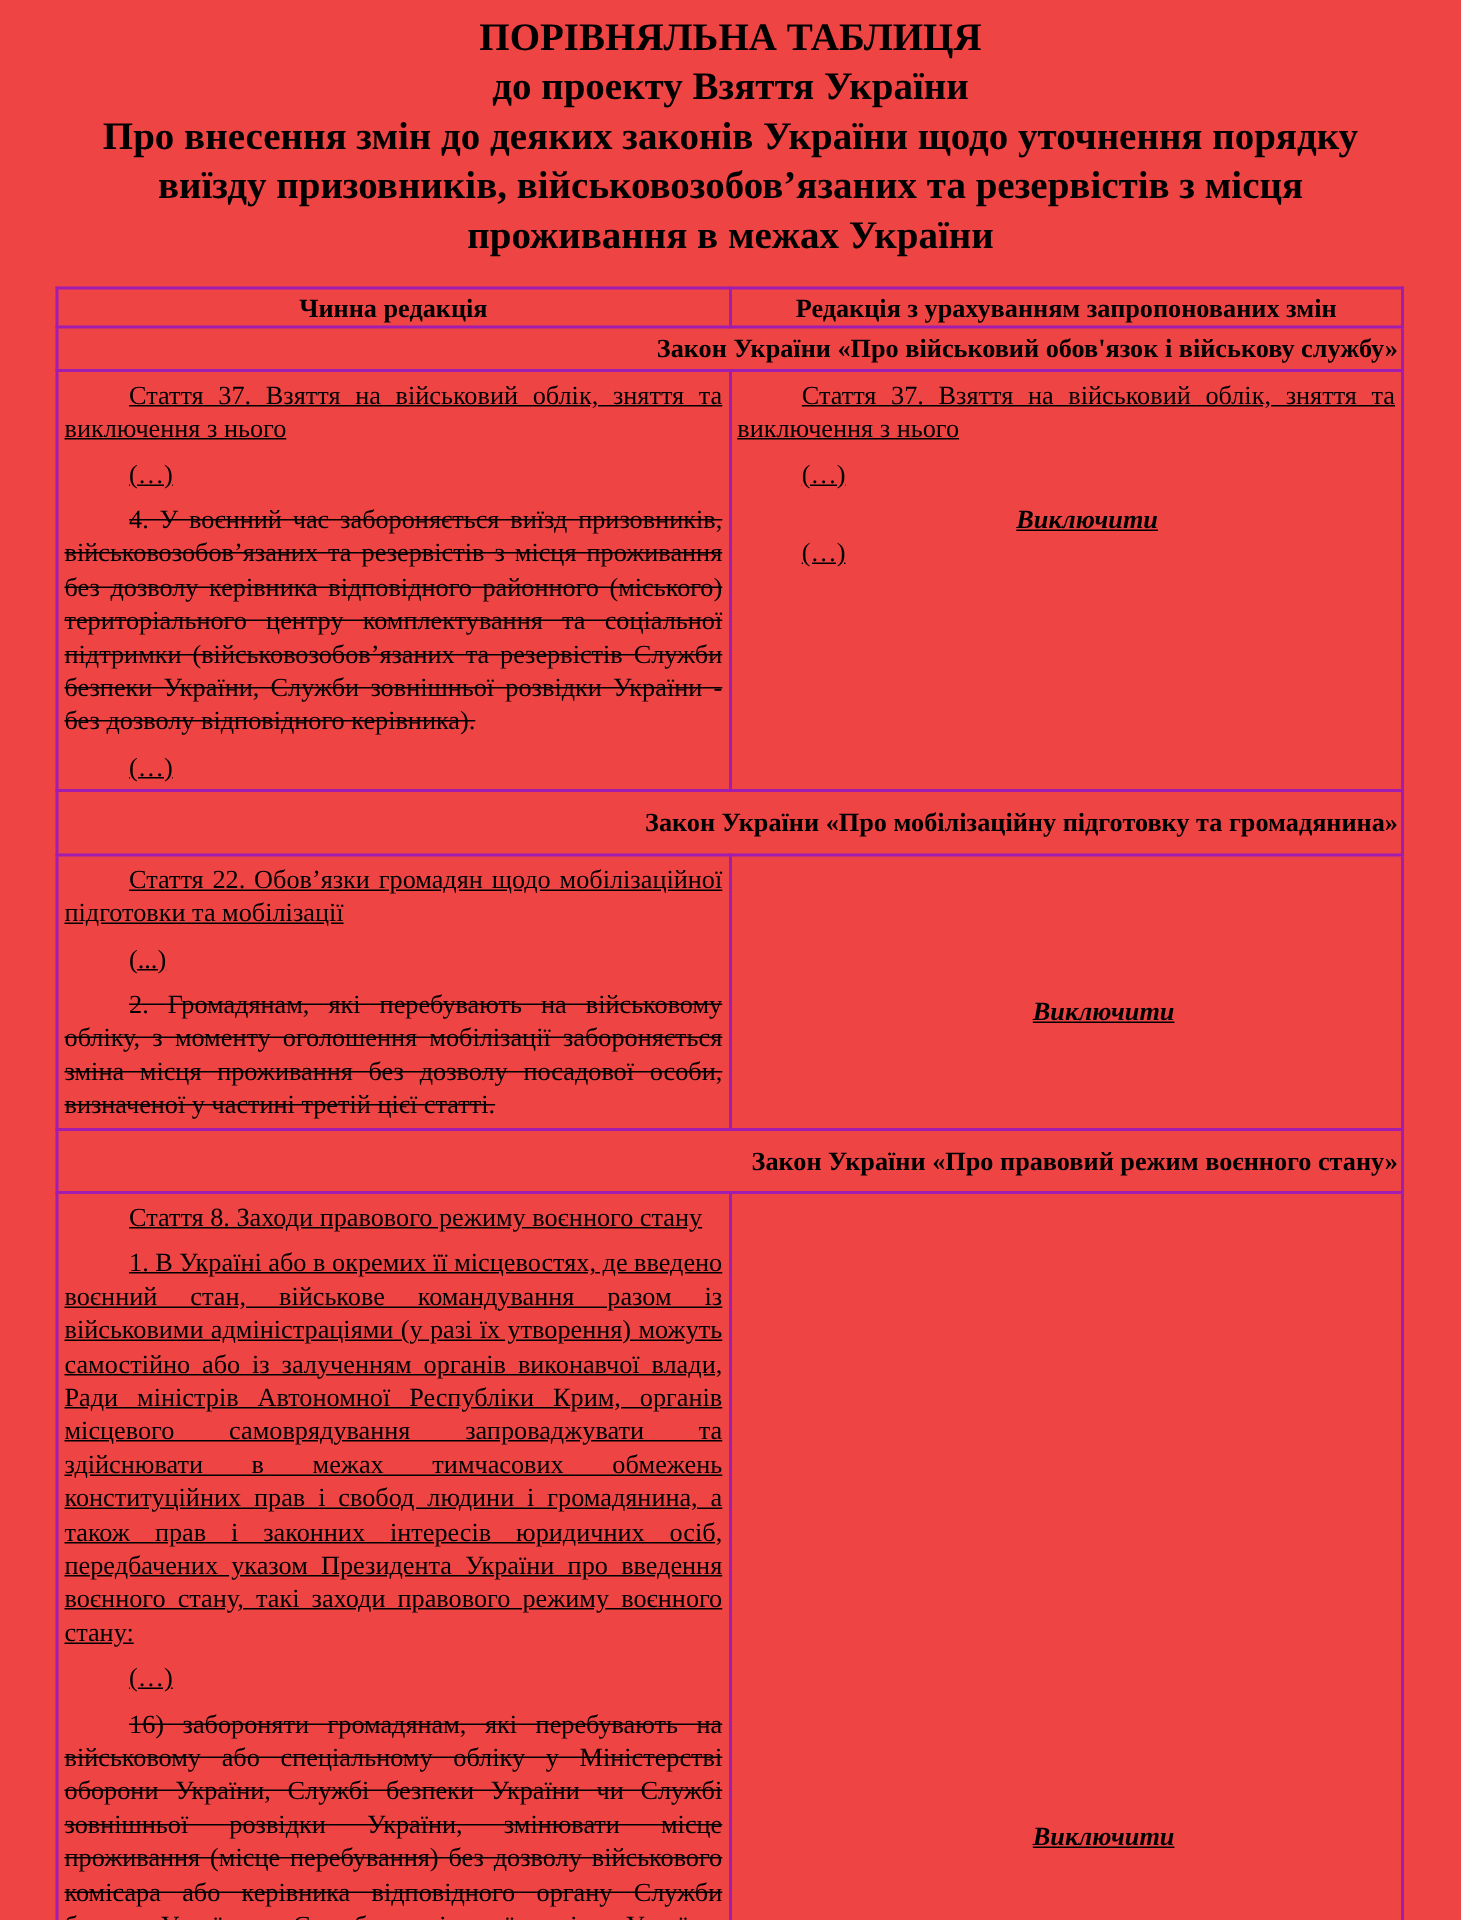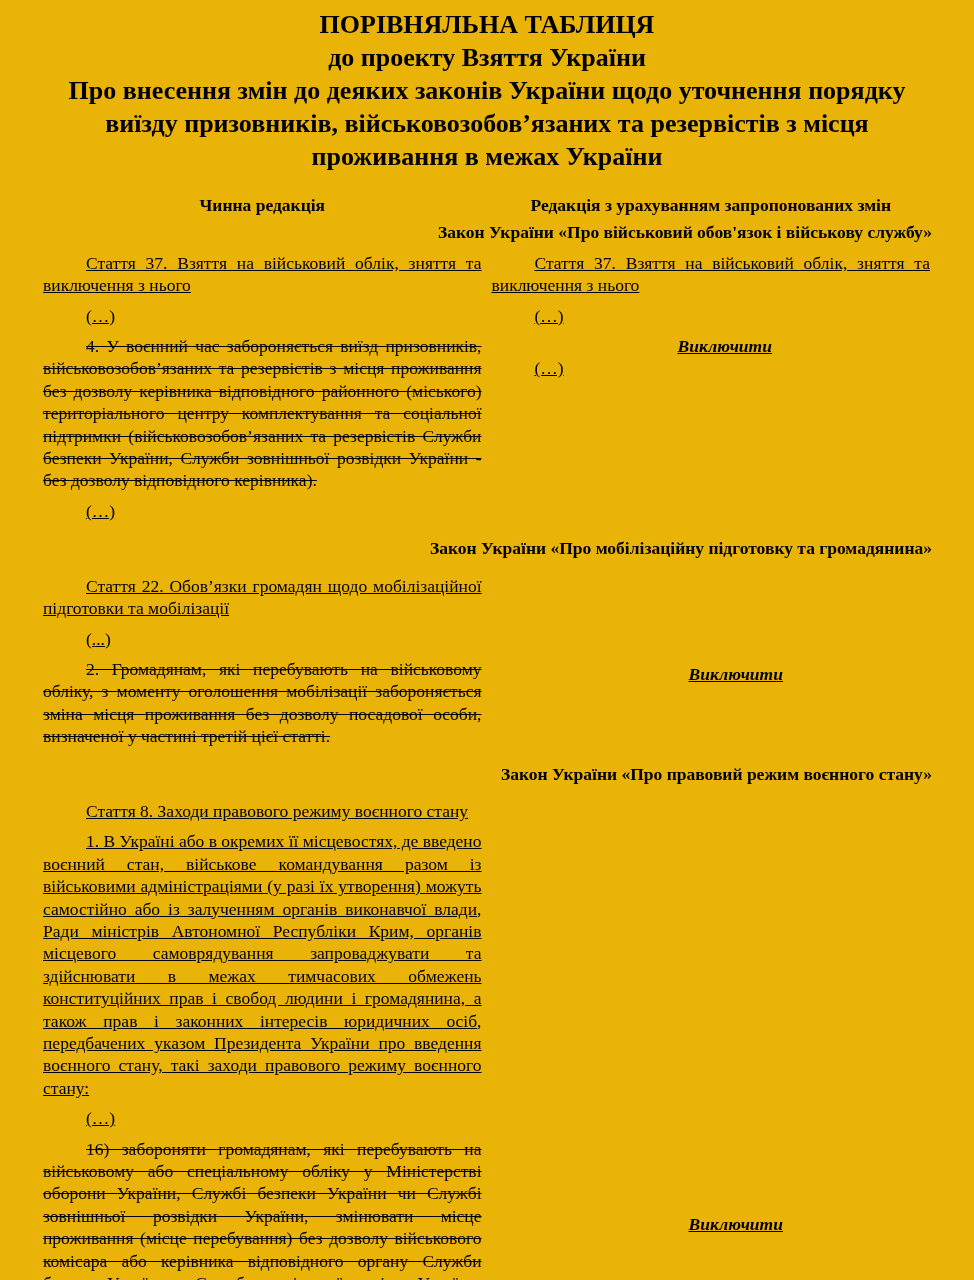--- a/index.html
+++ b/index.html
@@ -6,21 +6,21 @@
   * { box-sizing: border-box; }
   html, body {
     margin: 0; padding: 0;
     background: #ffffff;
     color: #000000;
     font-family: "Liberation Serif", "DejaVu Serif", serif;
   }
   .page {
     width: 974px;
     height: 1280px;
-    background: #eab308;
+    background: #ef4444;
     overflow: hidden;
     position: relative;
   }
   
   .doc-title {
     padding-top: 8px;
     text-align: center;
     font-weight: bold;
   }
   .doc-title p {
@@ -34,21 +34,21 @@
   
   table.cmp {
     border-collapse: collapse;
     table-layout: fixed;
     width: 899px;
     margin: 18px 0 0 37px;
     font-size: 17.5px;
     line-height: 22.4px;
   }
   table.cmp td {
-    border: 2px solid #eab308;
+    border: 2px solid #a21caf;
     vertical-align: top;
     padding: 2px 4px 4px 4px;
   }
   tr.col-headers td {
     text-align: center;
     font-weight: bold;
     vertical-align: middle;
     padding: 1px 2px;
     height: 25px;
   }

